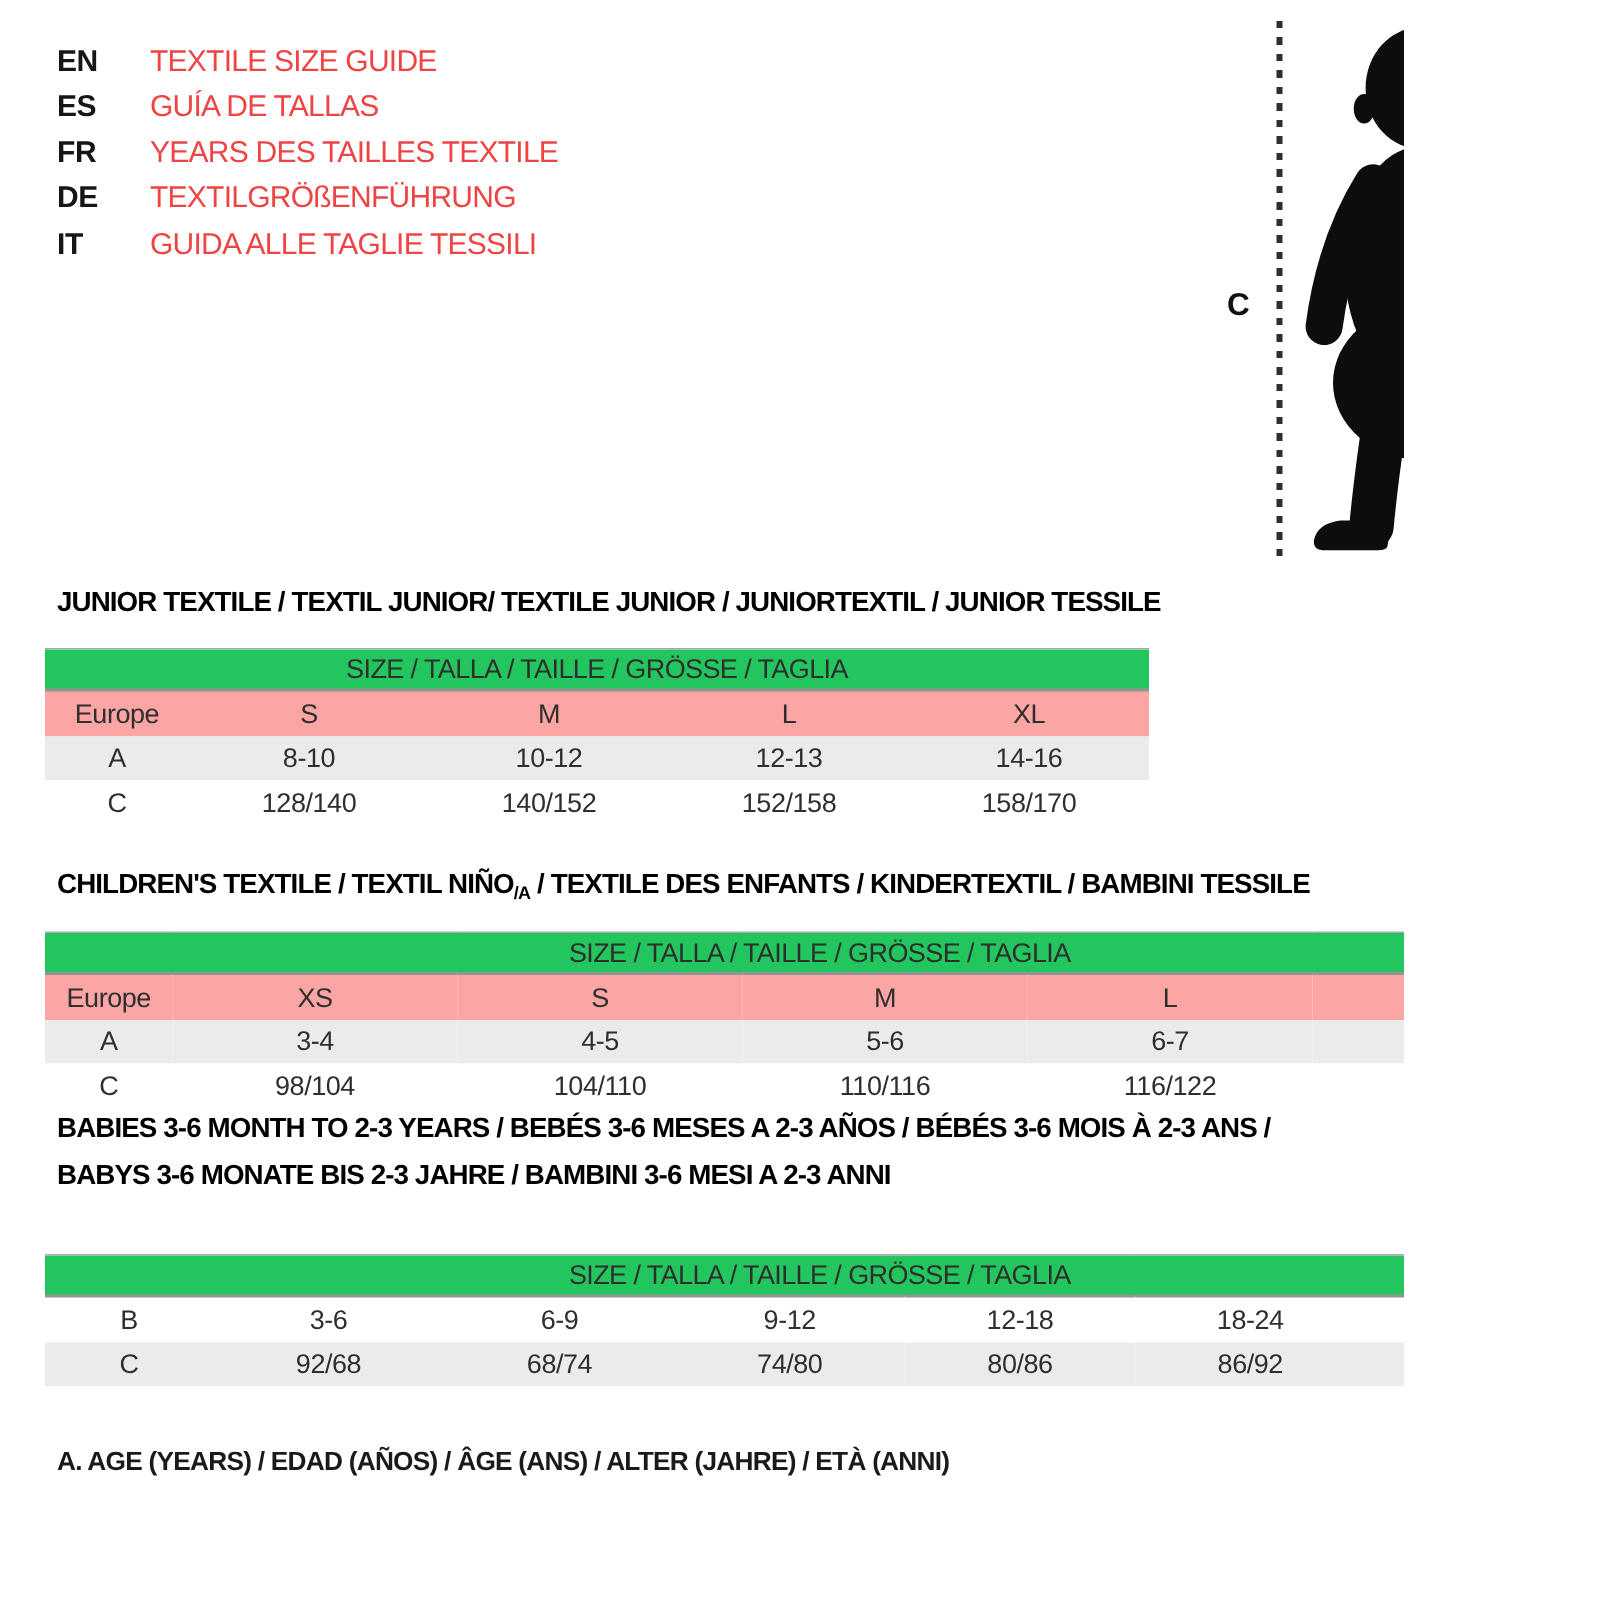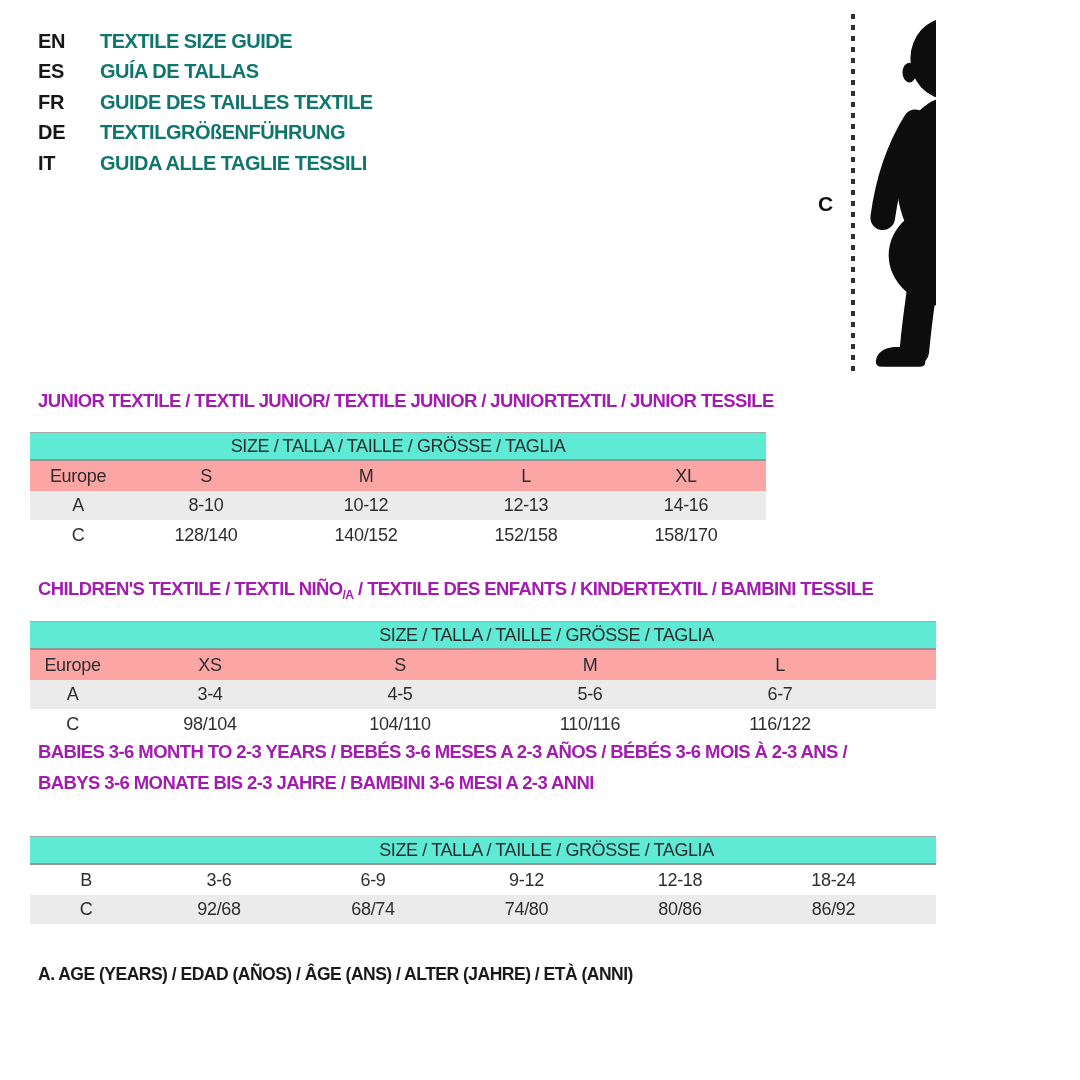--- a/index.html
+++ b/index.html
@@ -5,35 +5,35 @@
   html,body{margin:0;padding:0;background:#fff;}
   .page{
     position:relative;width:936px;height:1080px;background:#ffffff;overflow:hidden;
     font-family:"Liberation Sans","DejaVu Sans",sans-serif;color:#1c1c1c;
     letter-spacing:-0.3px;
   }
   
   .langs{position:absolute;left:38px;top:26px;}
   .lang-row{display:flex;height:30.5px;align-items:center;}
   .lang-code{width:62px;font-size:20px;font-weight:700;color:#161616;}
-  .lang-label{font-size:20px;font-weight:700;color:#0f766e;letter-spacing:-0.5px;text-align:center;}
+  .lang-label{font-size:20px;font-weight:400;color:#ef4444;letter-spacing:-0.5px;text-align:center;}
   
   .measure-line{position:absolute;left:851px;top:14px;width:4px;height:358px;
     background:repeating-linear-gradient(to bottom,#2e2e2e 0 5px,transparent 5px 11px);}
   .measure-label{position:absolute;left:818px;top:192px;font-size:21px;font-weight:700;color:#111;}
   .baby{position:absolute;left:862px;top:15px;}
   
-  .sec-title{position:absolute;left:38px;font-size:18.5px;font-weight:700;color:#a21caf;letter-spacing:-0.6px;white-space:nowrap;}
+  .sec-title{position:absolute;left:38px;font-size:18.5px;font-weight:700;color:#000000;letter-spacing:-0.6px;white-space:nowrap;}
   .sec-title sub{font-size:12px;vertical-align:-4px;letter-spacing:-0.5px;}
   .sec-title .tline{display:block;line-height:31px;}
   
   table.size-table{position:absolute;border-collapse:collapse;table-layout:fixed;}
   table.size-table td{font-size:18px;color:#2e2e2e;padding:0;text-align:center;vertical-align:middle;white-space:nowrap;}
   td.size-head{
-    background:#5eead4;text-align:left;padding-left:8px;height:26px;
+    background:#22c55e;text-align:left;padding-left:8px;height:26px;
     border-top:1px solid #a8a8a8;border-bottom:2px solid #949494;
     font-size:18px;color:#3f3f3f;letter-spacing:-0.4px;
   }
   td.rowlabel{text-align:left;padding-left:8px;}
   tr.r-europe td{height:30px;background:#fca5a5;}
   tr.r-alt td{height:29px;background:#ebebeb;}
   tr.r-plain td{height:30px;background:#ffffff;}
   
   .legend{position:absolute;left:38px;top:958px;}
   .legend-line{font-size:17.5px;font-weight:700;color:#1a1a1a;line-height:32px;letter-spacing:-0.5px;white-space:nowrap;}
@@ -47,21 +47,21 @@
     <div class="lang-row">
       <span class="lang-code">EN</span>
       <span class="lang-label">TEXTILE SIZE GUIDE</span>
     </div>
     <div class="lang-row">
       <span class="lang-code">ES</span>
       <span class="lang-label">GUÍA DE TALLAS</span>
     </div>
     <div class="lang-row">
       <span class="lang-code">FR</span>
-      <span class="lang-label">GUIDE DES TAILLES TEXTILE</span>
+      <span class="lang-label">YEARS DES TAILLES TEXTILE</span>
     </div>
     <div class="lang-row">
       <span class="lang-code">DE</span>
       <span class="lang-label">TEXTILGRÖßENFÜHRUNG</span>
     </div>
     <div class="lang-row">
       <span class="lang-code">IT</span>
       <span class="lang-label">GUIDA ALLE TAGLIE TESSILI</span>
     </div>
   </div>

